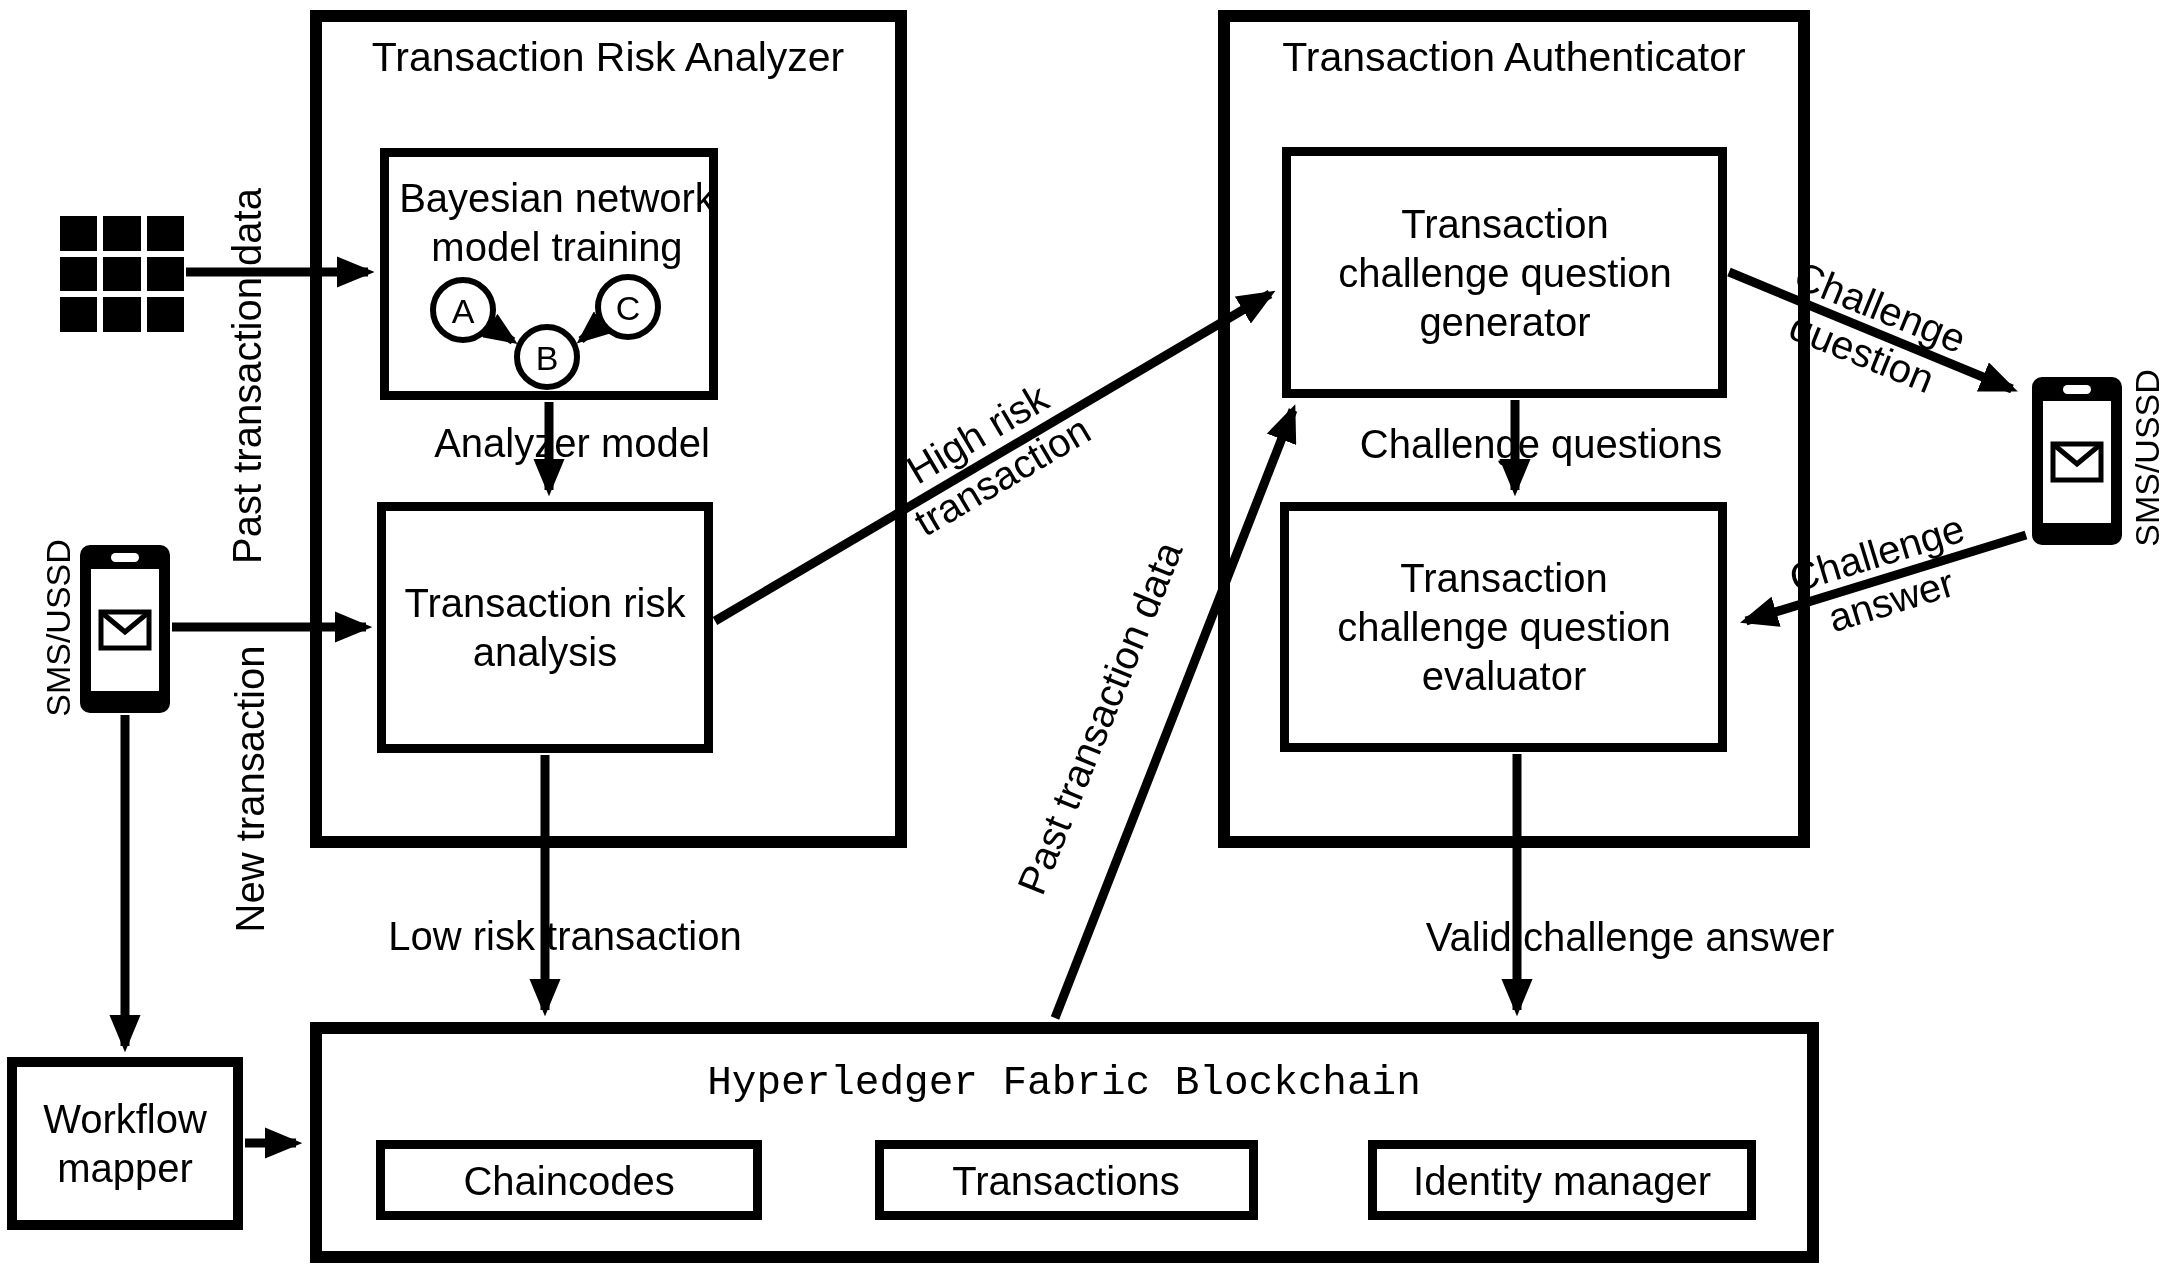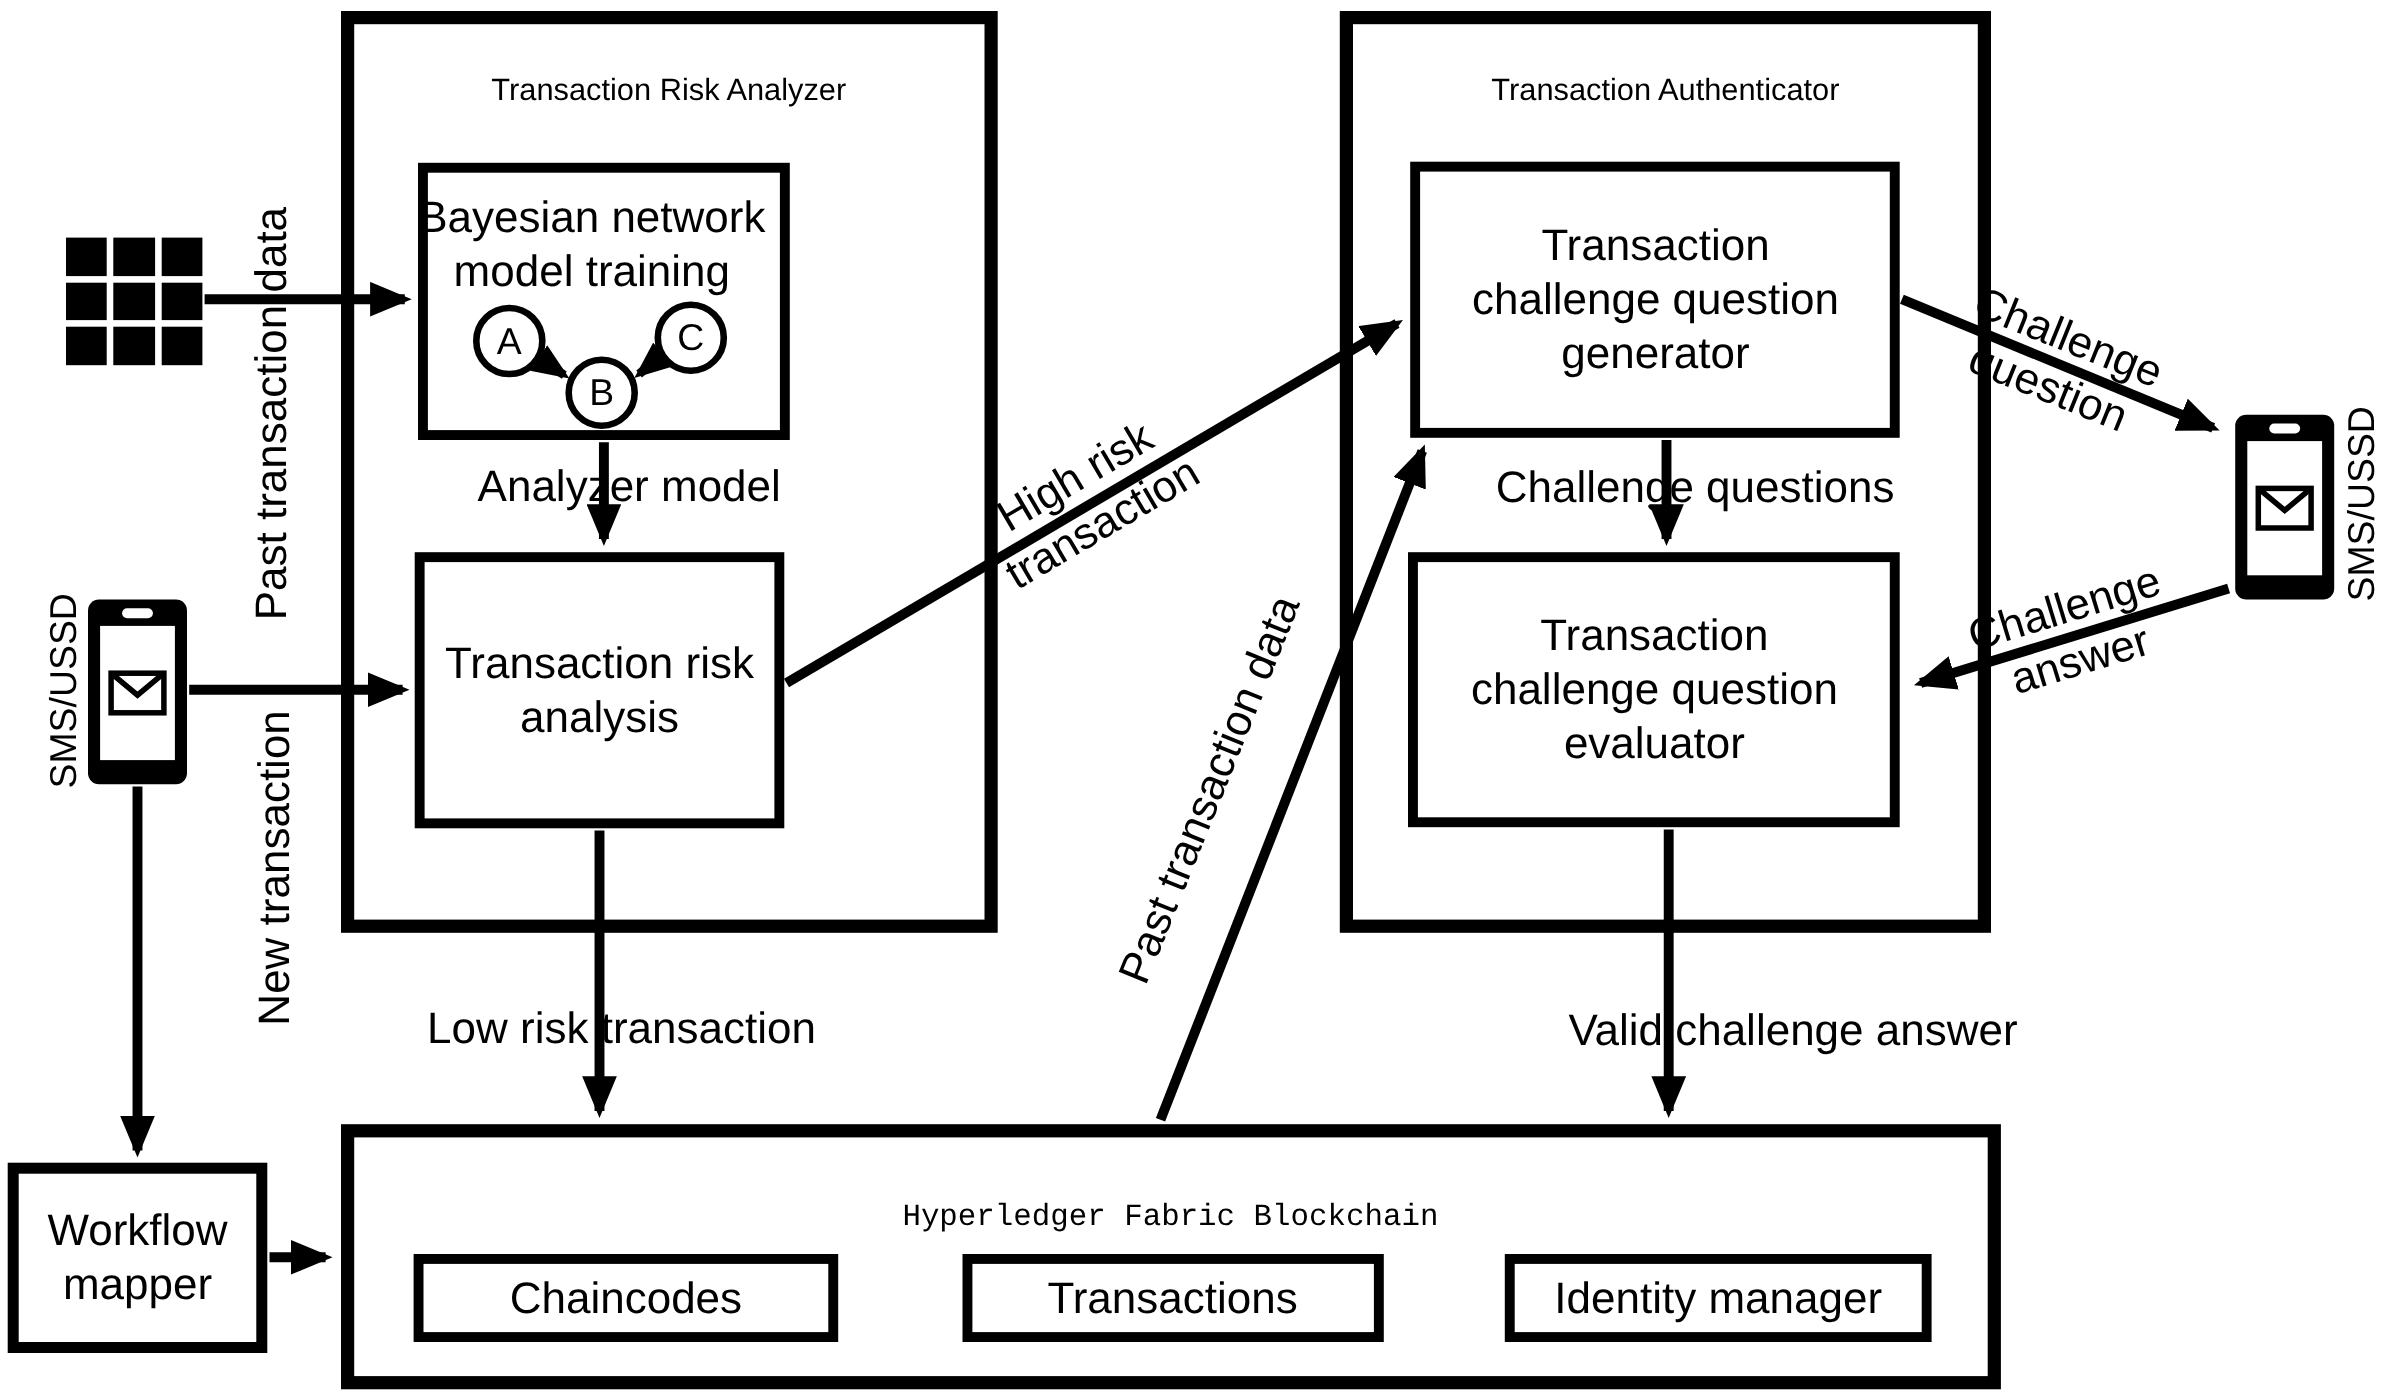--- a/index.html
+++ b/index.html
@@ -8,21 +8,21 @@
     font-family:"Liberation Sans",sans-serif;color:#000;overflow:hidden;
   }
   .box{position:absolute;background:#fff;border:12px solid #000;box-sizing:border-box;}
   .box.inner{border-width:9px;}
   .box.thin{border-width:10px;}
   svg.overlay{position:absolute;left:0;top:0;pointer-events:none;}
   .lbl{
     position:absolute;transform:translate(-50%,-50%);
     text-align:center;font-size:40px;line-height:1.22;white-space:nowrap;
   }
-  .lbl.title{font-size:28px;margin-top:25px;}
+  .lbl.title{font-size:41px;}
   .lbl.rot{transform:translate(-50%,-50%) rotate(var(--r));}
   .lbl .ln{white-space:nowrap;}
   .node-letter{position:absolute;transform:translate(-50%,-50%);font-size:34px;}
   
   .grid-icon{
     position:absolute;left:60px;top:216px;width:124px;height:116px;
     display:grid;grid-template-columns:1fr 1fr 1fr;grid-template-rows:1fr 1fr 1fr;gap:6px;
   }
   .grid-icon div{background:#000;}
   
@@ -114,21 +114,21 @@
         <rect x="4" y="4" width="48" height="36" fill="#fff" stroke="#000" stroke-width="5"></rect>
         <path d="M4,4 L28,24 L52,4" fill="none" stroke="#000" stroke-width="5"></path>
       </svg>
     </div>
   </div>
 
   <div class="lbl title" style="left:608px;top:57px;">Transaction Risk Analyzer</div>
   <div class="lbl title" style="left:1514px;top:57px;">Transaction Authenticator</div>
   <div class="lbl title" style="left:1064px;top:1083px;font-family:Liberation Mono, monospace;">Hyperledger Fabric Blockchain</div>
 
-  <div class="lbl" style="left:538px;top:223px;">
+  <div class="lbl" style="left:557px;top:223px;">
     <div class="ln">Bayesian network</div>
     <div class="ln">model training</div>
   </div>
   <div class="node-letter" style="left:463px;top:311px;">A</div>
   <div class="node-letter" style="left:547px;top:358px;">B</div>
   <div class="node-letter" style="left:628px;top:308px;">C</div>
 
   <div class="lbl" style="left:545px;top:628px;">
     <div class="ln">Transaction risk</div>
     <div class="ln">analysis</div>

